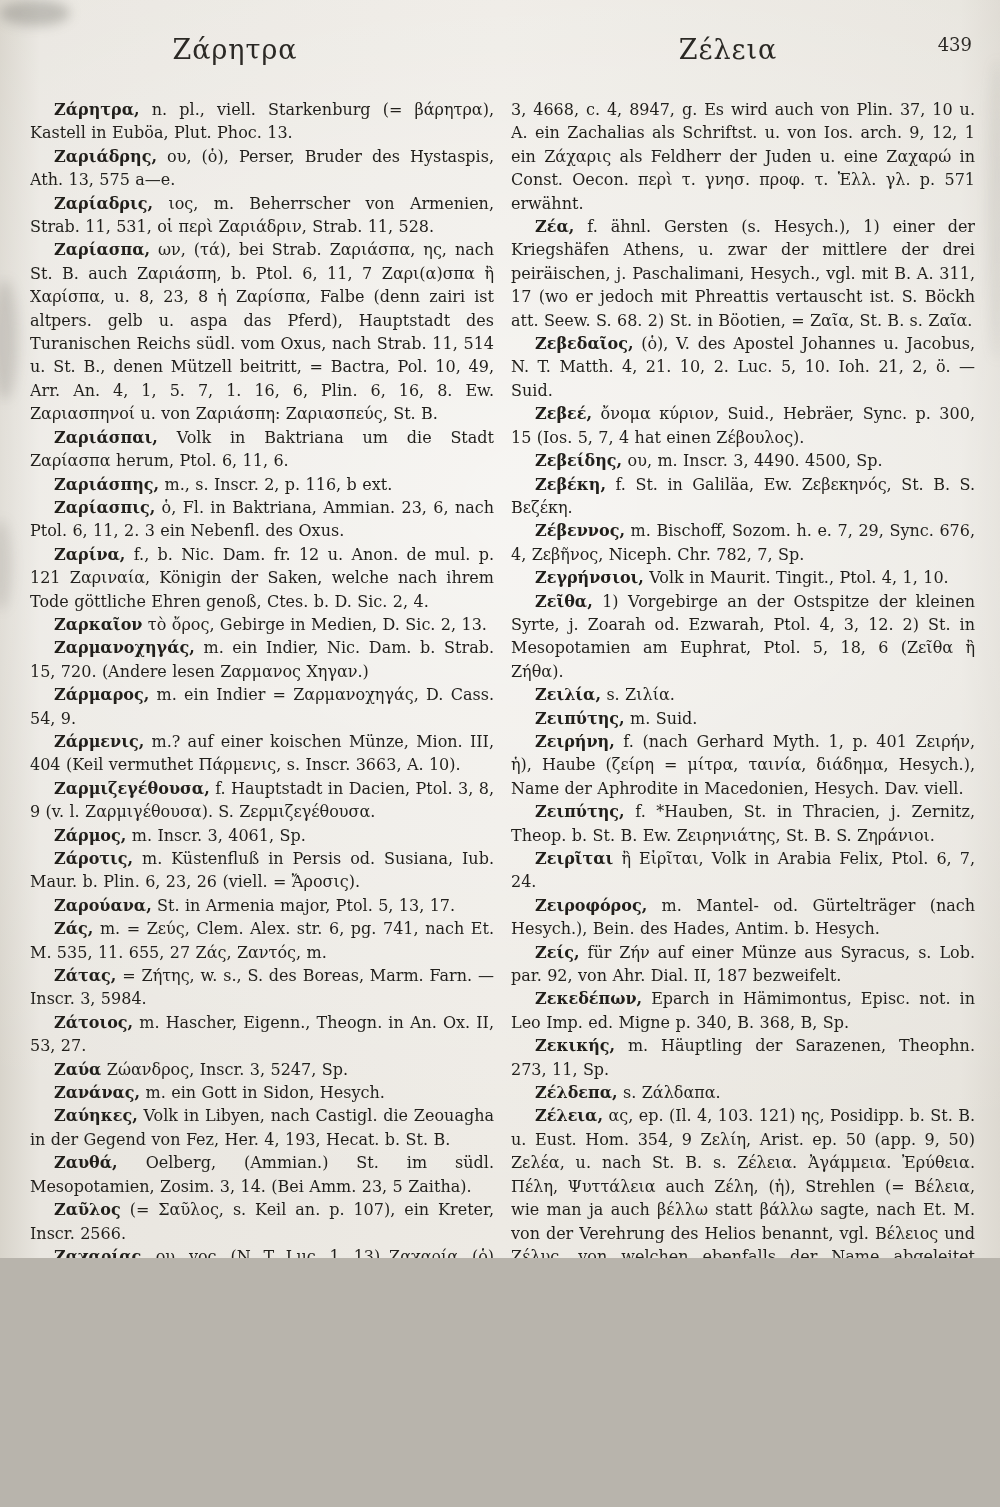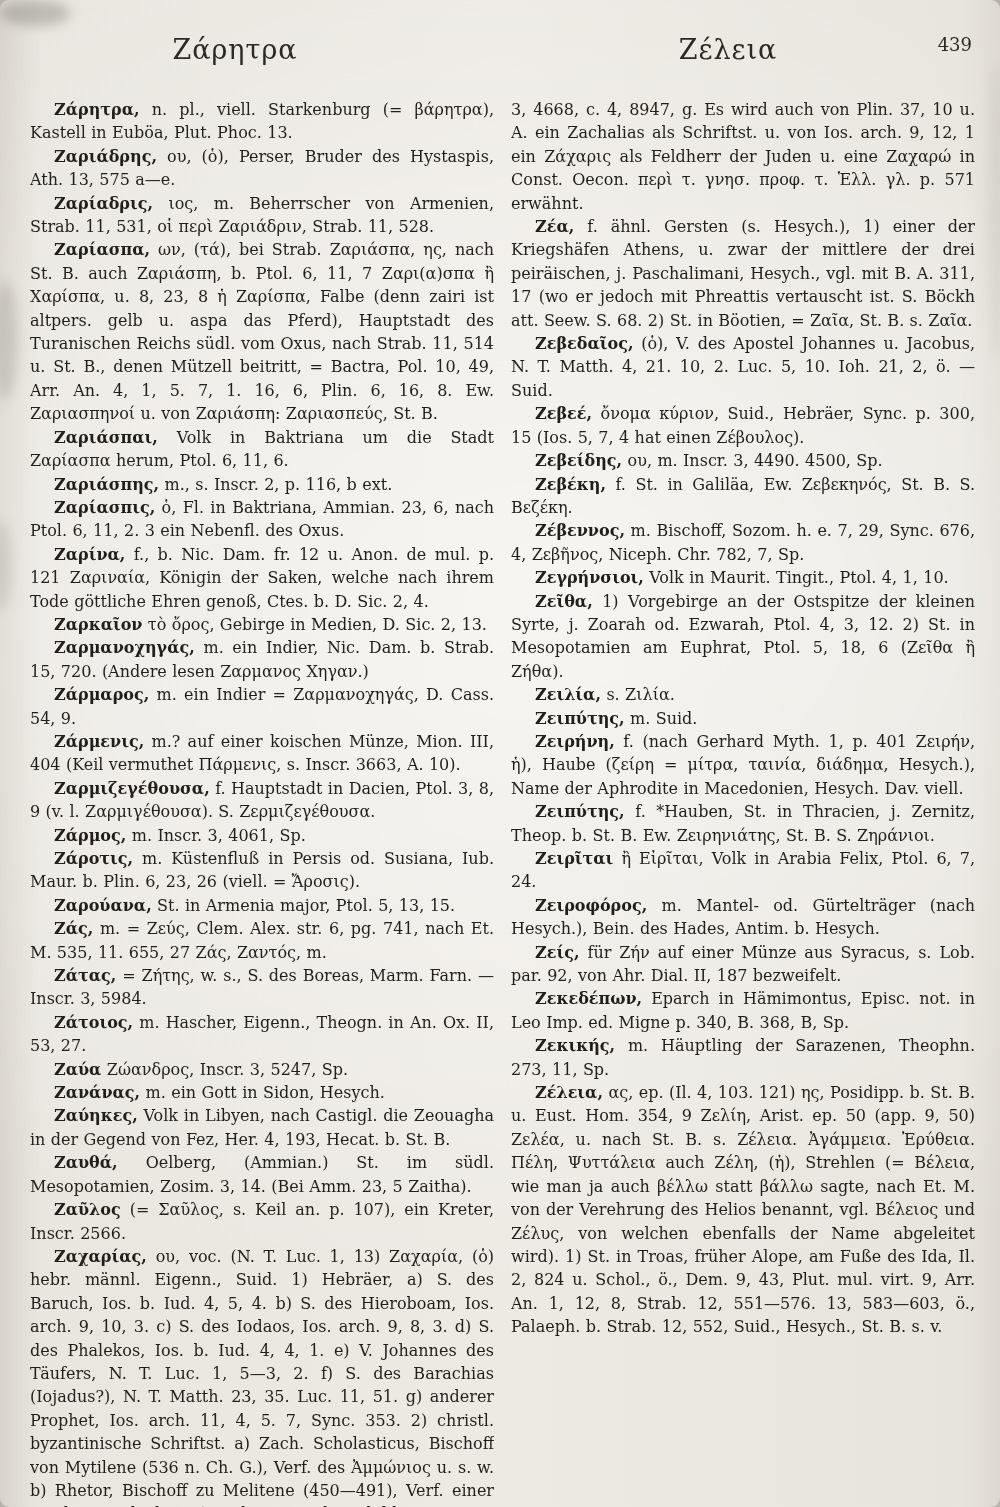--- a/index.html
+++ b/index.html
@@ -4,27 +4,26 @@
 <style>
   html, body { margin: 0; padding: 0; }
   body {
     width: 1000px;
     font-family: "DejaVu Serif", "Liberation Serif", serif;
     background: #b8b4ac;
   }
   .page {
     position: relative;
     width: 1000px;
-    height: 1507px;
+    height: 1258px;
     overflow: hidden;
     background:
       radial-gradient(ellipse 1400px 1000px at 55% 40%, rgba(255,255,255,0.55), rgba(255,255,255,0) 70%),
       linear-gradient(90deg, #d8d4cb 0%, #e9e6e0 4%, #edeae4 50%, #e7e4dd 96%, #ddd9d1 100%);
     color: #211f1b;
-    border-radius: 9px;
   }
   
   .smudge { position: absolute; border-radius: 50%; filter: blur(6px); pointer-events: none; }
   .s1 { left: -8px; top: 280px; width: 26px; height: 120px; background: rgba(90,85,78,0.18); }
   .s2 { left: -10px; top: 520px; width: 22px; height: 90px;  background: rgba(90,85,78,0.14); }
   .s3 { left: 0; top: 0; width: 70px; height: 26px; background: rgba(60,58,52,0.25); }
   .s4 { right: -6px; top: 60px; width: 18px; height: 300px; background: rgba(120,115,105,0.10); }
 
   .running-head {
     position: absolute;
@@ -95,21 +94,21 @@
         <p class="entry"><span class="headword">Ζαριάσπης,</span> <span>m., s. Inscr. 2, p. 116, b ext.</span></p>
         <p class="entry"><span class="headword">Ζαρίασπις,</span> <span>ὁ, Fl. in Baktriana, Ammian. 23, 6, nach Ptol. 6, 11, 2. 3 ein Nebenfl. des Oxus.</span></p>
         <p class="entry"><span class="headword">Ζαρίνα,</span> <span>f., b. Nic. Dam. fr. 12 u. Anon. de mul. p. 121 Ζαριναία, Königin der Saken, welche nach ihrem Tode göttliche Ehren genoß, Ctes. b. D. Sic. 2, 4.</span></p>
         <p class="entry"><span class="headword">Ζαρκαῖον</span> <span>τὸ ὄρος, Gebirge in Medien, D. Sic. 2, 13.</span></p>
         <p class="entry"><span class="headword">Ζαρμανοχηγάς,</span> <span>m. ein Indier, Nic. Dam. b. Strab. 15, 720. (Andere lesen Ζαρμανος Χηγαν.)</span></p>
         <p class="entry"><span class="headword">Ζάρμαρος,</span> <span>m. ein Indier = Ζαρμανοχηγάς, D. Cass. 54, 9.</span></p>
         <p class="entry"><span class="headword">Ζάρμενις,</span> <span>m.? auf einer koischen Münze, Mion. III, 404 (Keil vermuthet Πάρμενις, s. Inscr. 3663, A. 10).</span></p>
         <p class="entry"><span class="headword">Ζαρμιζεγέθουσα,</span> <span>f. Hauptstadt in Dacien, Ptol. 3, 8, 9 (v. l. Ζαρμιγέθουσα). S. Ζερμιζεγέθουσα.</span></p>
         <p class="entry"><span class="headword">Ζάρμος,</span> <span>m. Inscr. 3, 4061, Sp.</span></p>
         <p class="entry"><span class="headword">Ζάροτις,</span> <span>m. Küstenfluß in Persis od. Susiana, Iub. Maur. b. Plin. 6, 23, 26 (viell. = Ἄροσις).</span></p>
-        <p class="entry"><span class="headword">Ζαρούανα,</span> <span>St. in Armenia major, Ptol. 5, 13, 15.</span></p>
+        <p class="entry"><span class="headword">Ζαρούανα,</span> <span>St. in Armenia major, Ptol. 5, 13, 17.</span></p>
         <p class="entry"><span class="headword">Ζάς,</span> <span>m. = Ζεύς, Clem. Alex. str. 6, pg. 741, nach Et. M. 535, 11. 655, 27 Ζάς, Ζαντός, m.</span></p>
         <p class="entry"><span class="headword">Ζάτας,</span> <span>= Ζήτης, w. s., S. des Boreas, Marm. Farn. — Inscr. 3, 5984.</span></p>
         <p class="entry"><span class="headword">Ζάτοιος,</span> <span>m. Hascher, Eigenn., Theogn. in An. Ox. II, 53, 27.</span></p>
         <p class="entry"><span class="headword">Ζαύα</span> <span>Ζώανδρος, Inscr. 3, 5247, Sp.</span></p>
         <p class="entry"><span class="headword">Ζανάνας,</span> <span>m. ein Gott in Sidon, Hesych.</span></p>
         <p class="entry"><span class="headword">Ζαύηκες,</span> <span>Volk in Libyen, nach Castigl. die Zeouagha in der Gegend von Fez, Her. 4, 193, Hecat. b. St. B.</span></p>
         <p class="entry"><span class="headword">Ζαυθά,</span> <span>Oelberg, (Ammian.) St. im südl. Mesopotamien, Zosim. 3, 14. (Bei Amm. 23, 5 Zaitha).</span></p>
         <p class="entry"><span class="headword">Ζαῦλος</span> <span>(= Σαῦλος, s. Keil an. p. 107), ein Kreter, Inscr. 2566.</span></p>
         <p class="entry"><span class="headword">Ζαχαρίας,</span> <span>ου, voc. (N. T. Luc. 1, 13) Ζαχαρία, (ὁ) hebr. männl. Eigenn., Suid. 1) Hebräer, a) S. des Baruch, Ios. b. Iud. 4, 5, 4. b) S. des Hieroboam, Ios. arch. 9, 10, 3. c) S. des Iodaos, Ios. arch. 9, 8, 3. d) S. des Phalekos, Ios. b. Iud. 4, 4, 1. e) V. Johannes des Täufers, N. T. Luc. 1, 5—3, 2. f) S. des Barachias (Iojadus?), N. T. Matth. 23, 35. Luc. 11, 51. g) anderer Prophet, Ios. arch. 11, 4, 5. 7, Sync. 353. 2) christl. byzantinische Schriftst. a) Zach. Scholasticus, Bischoff von Mytilene (536 n. Ch. G.), Verf. des Ἀμμώνιος u. s. w. b) Rhetor, Bischoff zu Melitene (450—491), Verf. einer Kirchengeschichte, c) Andere, s. Fabric. bibl. gr. T. X, p. 635 u. ff. — Inscr.</span></p>
       </section>
@@ -125,16 +124,17 @@
         <p class="entry"><span class="headword">Ζεῖθα,</span> <span>1) Vorgebirge an der Ostspitze der kleinen Syrte, j. Zoarah od. Ezwarah, Ptol. 4, 3, 12. 2) St. in Mesopotamien am Euphrat, Ptol. 5, 18, 6 (Ζεῖθα ἢ Ζήθα).</span></p>
         <p class="entry"><span class="headword">Ζειλία,</span> <span>s. Ζιλία.</span></p>
         <p class="entry"><span class="headword">Ζειπύτης,</span> <span>m. Suid.</span></p>
         <p class="entry"><span class="headword">Ζειρήνη,</span> <span>f. (nach Gerhard Myth. 1, p. 401 Ζειρήν, ἡ), Haube (ζείρη = μίτρα, ταινία, διάδημα, Hesych.), Name der Aphrodite in Macedonien, Hesych. Dav. viell.</span></p>
         <p class="entry"><span class="headword">Ζειπύτης,</span> <span>f. *Hauben, St. in Thracien, j. Zernitz, Theop. b. St. B. Ew. Ζειρηνιάτης, St. B. S. Ζηράνιοι.</span></p>
         <p class="entry"><span class="headword">Ζειρῖται</span> <span>ἢ Εἰρῖται, Volk in Arabia Felix, Ptol. 6, 7, 24.</span></p>
         <p class="entry"><span class="headword">Ζειροφόρος,</span> <span>m. Mantel- od. Gürtelträger (nach Hesych.), Bein. des Hades, Antim. b. Hesych.</span></p>
         <p class="entry"><span class="headword">Ζείς,</span> <span>für Ζήν auf einer Münze aus Syracus, s. Lob. par. 92, von Ahr. Dial. II, 187 bezweifelt.</span></p>
         <p class="entry"><span class="headword">Ζεκεδέπων,</span> <span>Eparch in Hämimontus, Episc. not. in Leo Imp. ed. Migne p. 340, B. 368, B, Sp.</span></p>
         <p class="entry"><span class="headword">Ζεκικής,</span> <span>m. Häuptling der Sarazenen, Theophn. 273, 11, Sp.</span></p>
+        <p class="entry"><span class="headword">Ζέλδεπα,</span> <span>s. Ζάλδαπα.</span></p>
         <p class="entry"><span class="headword">Ζέλεια,</span> <span>ας, ep. (Il. 4, 103. 121) ης, Posidipp. b. St. B. u. Eust. Hom. 354, 9 Ζελίη, Arist. ep. 50 (app. 9, 50) Ζελέα, u. nach St. B. s. Ζέλεια. Ἀγάμμεια. Ἐρύθεια. Πέλη, Ψυττάλεια auch Ζέλη, (ἡ), Strehlen (= Βέλεια, wie man ja auch βέλλω statt βάλλω sagte, nach Et. M. von der Verehrung des Helios benannt, vgl. Βέλειος und Ζέλυς, von welchen ebenfalls der Name abgeleitet wird). 1) St. in Troas, früher Alope, am Fuße des Ida, Il. 2, 824 u. Schol., ö., Dem. 9, 43, Plut. mul. virt. 9, Arr. An. 1, 12, 8, Strab. 12, 551—576. 13, 583—603, ö., Palaeph. b. Strab. 12, 552, Suid., Hesych., St. B. s. v.</span></p>
       </section>
   </main>
 </div>
 
 </body></html>

